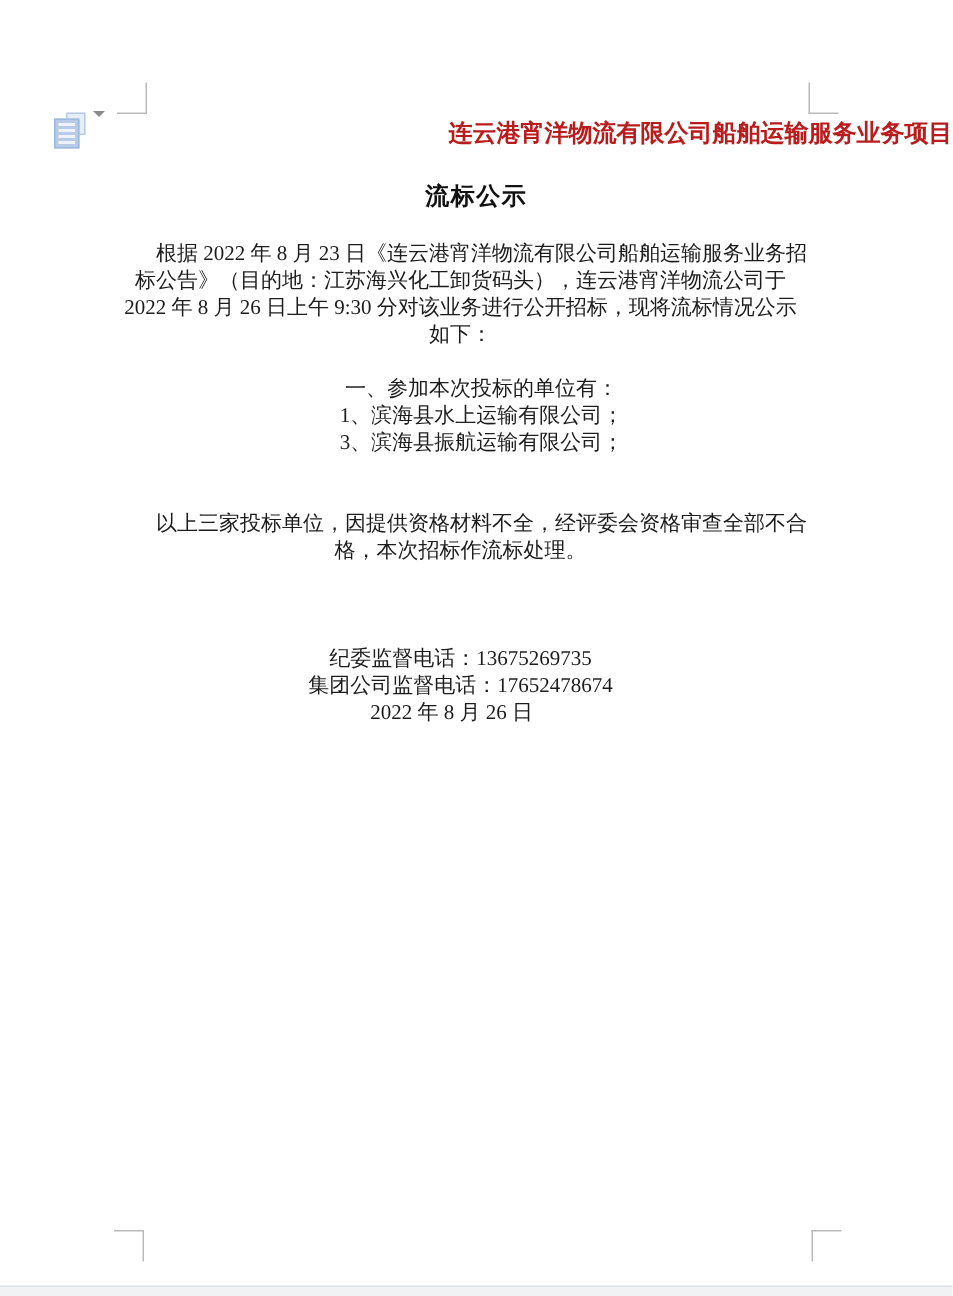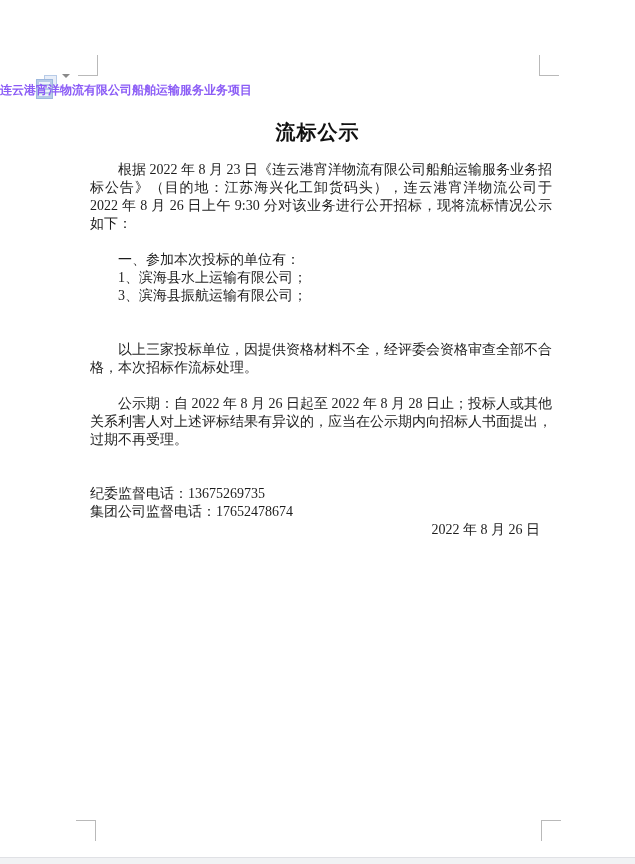--- a/index.html
+++ b/index.html
@@ -49,41 +49,41 @@
   .paste-arrow .tri {
     width: 0; height: 0; margin-left: 1px;
     border-left: 4px solid transparent;
     border-right: 4px solid transparent;
     border-top: 4px solid #8a8a8a;
   }
 
   
   .doc-title {
     position: absolute; left: 0; top: 80px; width: 635px;
-    text-align: left;
+    text-align: right;
     font-family: "Liberation Sans", sans-serif;
-    font-weight: 700; font-size: 12px; line-height: 20px;
-    color: #8b5cf6;
+    font-weight: 700; font-size: 16px; line-height: 20px;
+    color: #b91c1c;
   }
   .doc-subtitle {
     position: absolute; left: 0; top: 122px; width: 635px;
     text-align: center;
     font-family: "Liberation Sans", sans-serif;
-    font-weight: 700; font-size: 20px; line-height: 20px;
+    font-weight: 700; font-size: 16px; line-height: 20px;
     letter-spacing: 1px;
     color: #111;
   }
 
   
   .doc-body {
-    position: absolute; left: 90px; top: 161px; width: 462px;
+    position: absolute; left: 76px; top: 161px; width: 462px;
     font-size: 14px; line-height: 18px;
     color: #1c1c1c;
   }
-  .doc-body p { margin: 0; }
+  .doc-body p { margin: 0; text-align: center; }
   .para { text-align: justify; text-indent: 28px; }
   .line-indent { text-indent: 28px; }
   .spacer  { height: 18px; }
   .spacer2 { height: 36px; }
   .phone-line { text-indent: 0; }
   .signature { text-align: right; padding-right: 12px; }
 
   
   .bottom-strip {
     position: absolute; left: 0; top: 857px;
@@ -128,21 +128,20 @@
     <p class="line-indent">一、参加本次投标的单位有：</p>
     <p class="line-indent">1、滨海县水上运输有限公司；</p>
     <p class="line-indent">3、滨海县振航运输有限公司；</p>
     <div class="spacer"></div>
 
     <div class="spacer"></div>
 
     <p class="para">以上三家投标单位，因提供资格材料不全，经评委会资格审查全部不合格，本次招标作流标处理。</p>
     <div class="spacer"></div>
 
-    <p class="para">公示期：自 2022 年 8 月 26 日起至 2022 年 8 月 28 日止；投标人或其他关系利害人对上述评标结果有异议的，应当在公示期内向招标人书面提出，过期不再受理。</p>
     <div class="spacer2"></div>
 
     <p class="phone-line">纪委监督电话：13675269735</p>
     <p class="phone-line">集团公司监督电话：17652478674</p>
 
     <p class="signature">2022 年 8 月 26 日</p>
   </div>
 
   <div class="bottom-strip"></div>
 </div>

